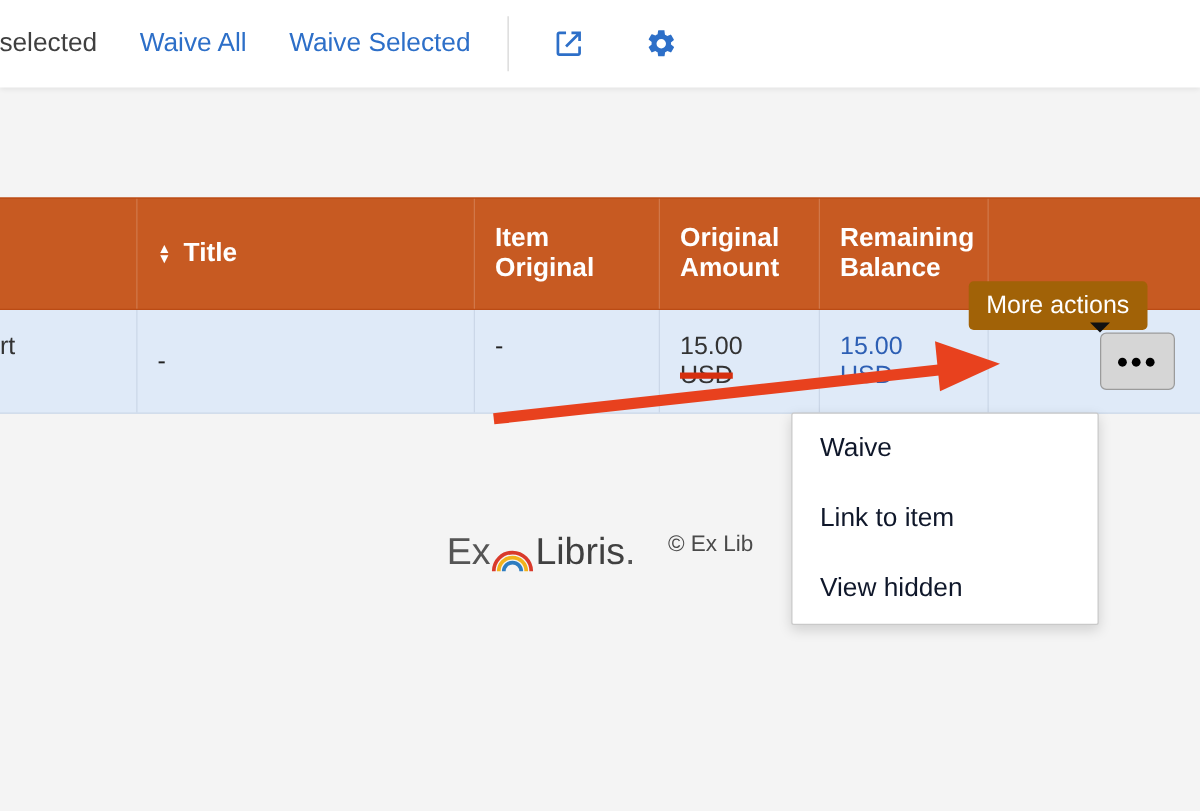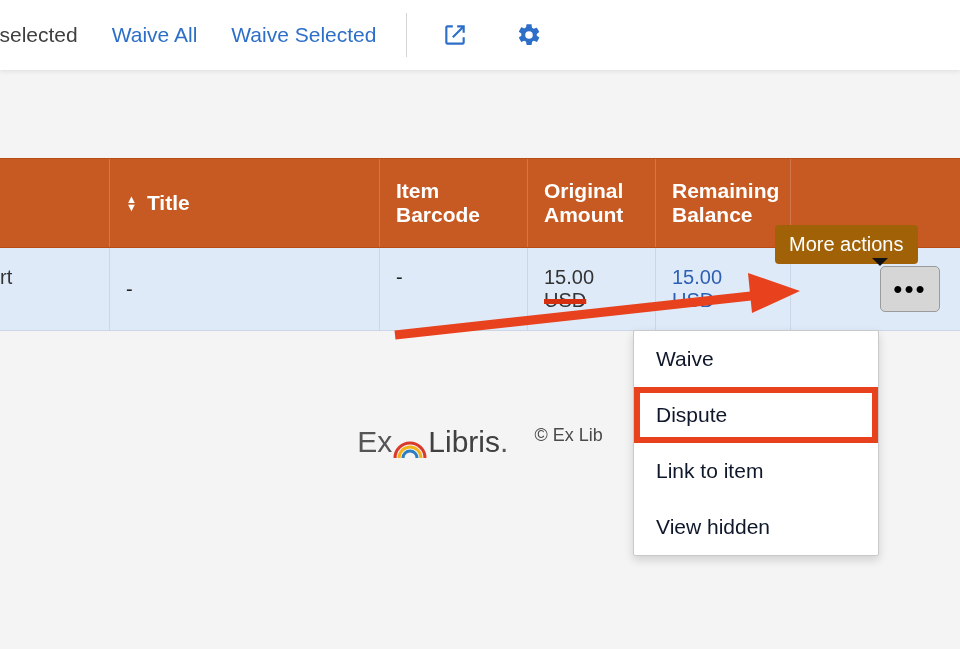--- a/index.html
+++ b/index.html
@@ -200,21 +200,21 @@
 
   <div class="thead">
     <div class="col-spacer"></div>
     <div class="col-title">
       <span class="sort-arrows">
         <span>▲</span>
           <span>▼</span>
       </span>
       <span>Title</span>
     </div>
-    <div class="col-barcode">Item Barcode</div>
+    <div class="col-barcode">Item Original</div>
     <div class="col-orig">Original Amount</div>
     <div class="col-remain">Remaining Balance</div>
     <div class="col-actions"></div>
   </div>
 
   <div class="trow">
     <div class="col-spacer">nd Art</div>
     <div class="col-title">-</div>
     <div class="col-barcode">-</div>
     <div class="col-orig">
@@ -235,21 +235,20 @@
 
 <div class="tooltip">More actions</div>
 
 <svg class="arrow-anno" viewBox="0 0 410 90">
   <line x1="5" y1="80" x2="370" y2="40" stroke="#e8411e" stroke-width="9"></line>
   <polygon points="410,36 358,18 362,58" fill="#e8411e"></polygon>
 </svg>
 
 <div class="menu">
   <div class="menu-item">Waive</div>
-  <div class="menu-item highlight">Dispute</div>
   <div class="menu-item">Link to item</div>
   <div class="menu-item">View hidden</div>
 </div>
 
 <div class="footer">
   <span class="exlibris">
     <span class="ex">Ex</span>
     <span class="arc">
       <svg viewBox="0 0 34 20" width="34" height="20">
         <path d="M2 18 A15 15 0 0 1 32 18" fill="none" stroke="#d93a2b" stroke-width="3"></path>

